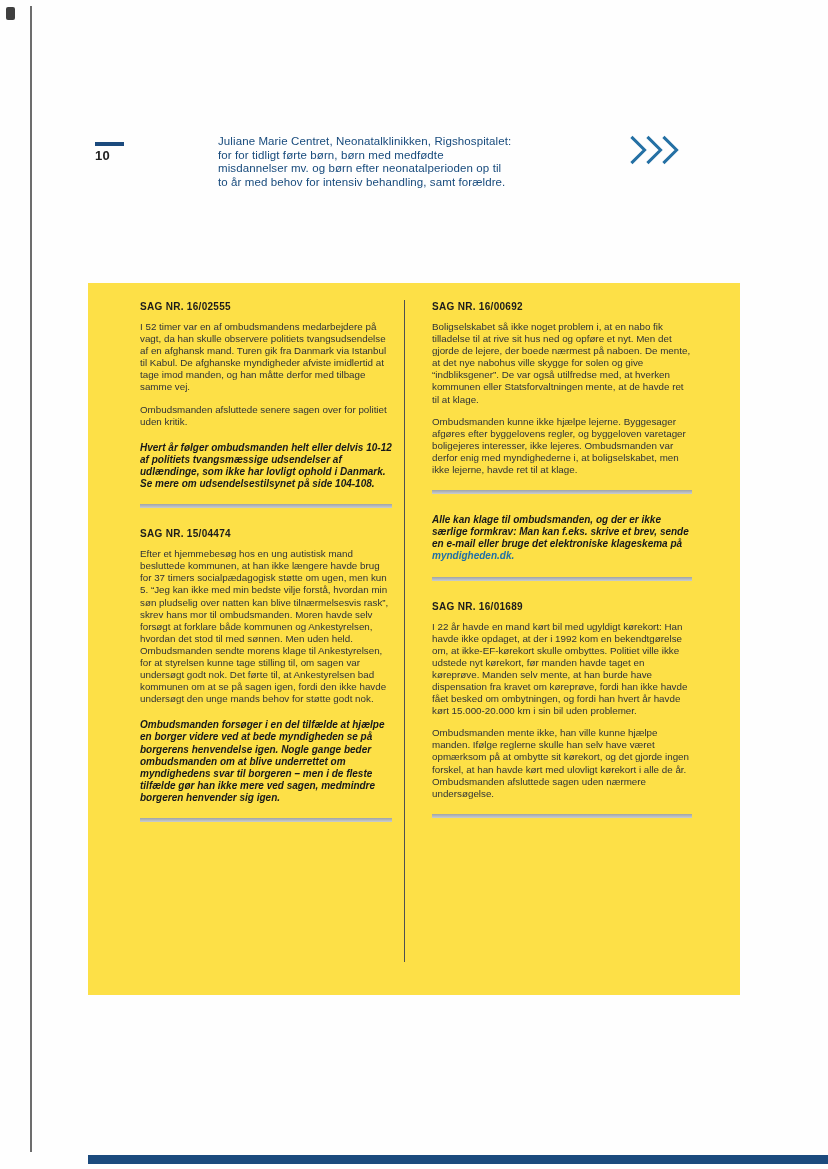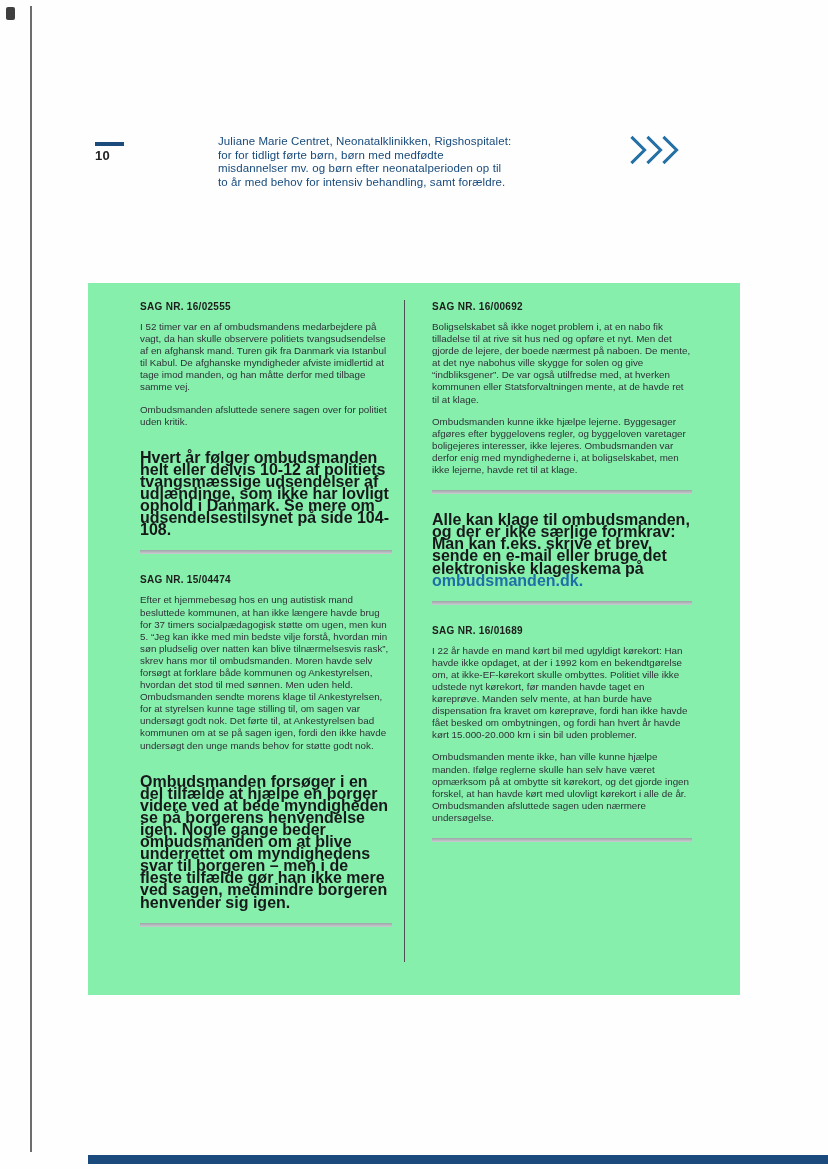--- a/index.html
+++ b/index.html
@@ -23,30 +23,30 @@
   .header-text{
     position:absolute;left:218px;top:135px;width:404px;text-align:left;
     color:#174a7c;font-weight:normal;font-size:11.5px;line-height:13.5px;letter-spacing:.1px;
   }
   .chevrons{position:absolute;left:628px;top:134px;width:52px;height:32px;}
   .chevrons polyline{fill:none;stroke:#2470a4;stroke-width:3.2;stroke-linejoin:miter;}
 
   
   .case-box{
     position:absolute;left:88px;top:283px;width:652px;height:712px;
-    background:#86efac;
+    background:#fde047;
   }
   .col{position:absolute;top:18px;}
   .col-left{left:52px;width:252px;}
   .col-right{left:344px;width:260px;}
   .vert-rule{position:absolute;left:316px;top:17px;width:1px;height:662px;background:#4d4f52;}
 
   .sag{font-size:10px;font-weight:bold;color:#1c1c1c;letter-spacing:.3px;margin:0 0 9px;}
   p.body{font-size:9.8px;line-height:12.1px;color:#2f3237;margin:0 0 10px;}
-  p.callout{font-size:16px;line-height:12.1px;color:#17181a;font-weight:bold;margin:24px 0 0;}
+  p.callout{font-size:10px;line-height:12.1px;color:#17181a;font-weight:bold;margin:14px 0 0;font-style:italic;}
   .rule{height:4px;background:linear-gradient(180deg,#9fa4a8,#c9cdd0);margin:14px 0 20px;}
   .link{color:#1e6fa8;font-weight:bold;text-decoration:none;cursor:pointer;}
 
   
   .bottom-bar{position:absolute;left:88px;top:1155px;width:740px;height:9px;background:#1b4a7d;}
 </style>
 </head>
 <body>
 
 <div class="sheet">
@@ -90,21 +90,21 @@
     <div class="vert-rule"></div>
 
     <div class="col col-right">
       <div class="sag">SAG NR. 16/00692</div>
       <p class="body">Boligselskabet så ikke noget problem i, at en nabo fik tilladelse til at rive sit hus ned og opføre et nyt. Men det gjorde de lejere, der boede nærmest på naboen. De mente, at det nye nabohus ville skygge for solen og give “indbliksgener”. De var også utilfredse med, at hverken kommunen eller Statsforvaltningen mente, at de havde ret til at klage.</p>
       <p class="body">Ombudsmanden kunne ikke hjælpe lejerne. Byggesager afgøres efter byggelovens regler, og byggeloven varetager boligejeres interesser, ikke lejeres. Ombudsmanden var derfor enig med myndighederne i, at boligselskabet, men ikke lejerne, havde ret til at klage.</p>
       <div class="rule"></div>
 
       <p class="callout" style="margin-top:0;">
         <span>Alle kan klage til ombudsmanden, og der er ikke særlige formkrav: Man kan f.eks. skrive et brev, sende en e-mail eller bruge det elektroniske klageskema på</span>
-        <a class="link">ombudsmanden.dk.</a>
+        <a class="link">myndigheden.dk.</a>
       </p>
       <div class="rule"></div>
 
       <div class="sag">SAG NR. 16/01689</div>
       <p class="body">I 22 år havde en mand kørt bil med ugyldigt kørekort: Han havde ikke opdaget, at der i 1992 kom en bekendtgørelse om, at ikke-EF-kørekort skulle ombyttes. Politiet ville ikke udstede nyt kørekort, før manden havde taget en køreprøve. Manden selv mente, at han burde have dispensation fra kravet om køreprøve, fordi han ikke havde fået besked om ombytningen, og fordi han hvert år havde kørt 15.000-20.000 km i sin bil uden problemer.</p>
       <p class="body">Ombudsmanden mente ikke, han ville kunne hjælpe manden. Ifølge reglerne skulle han selv have været opmærksom på at ombytte sit kørekort, og det gjorde ingen forskel, at han havde kørt med ulovligt kørekort i alle de år. Ombudsmanden afsluttede sagen uden nærmere undersøgelse.</p>
       <div class="rule"></div>
     </div>
 
   </div>

